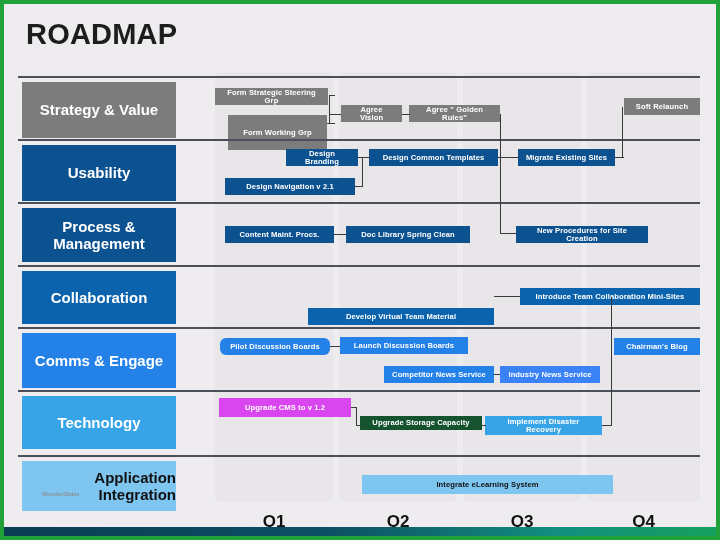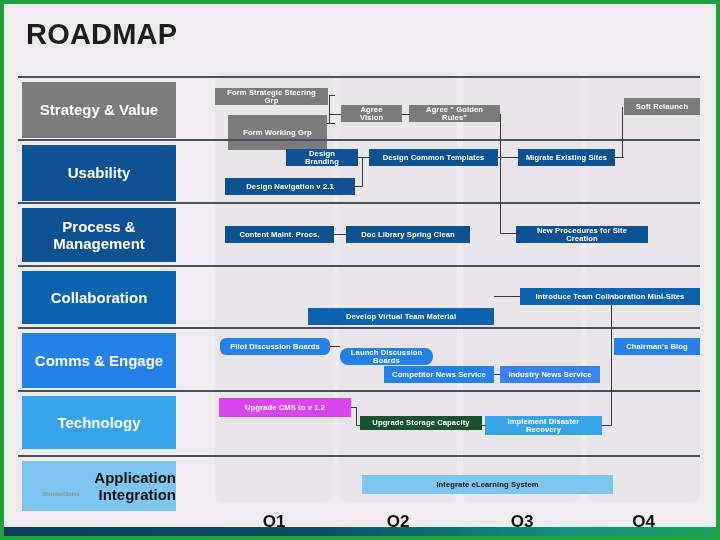--- a/index.html
+++ b/index.html
@@ -99,21 +99,21 @@
       <div class="task" style="left: 221px; top: 222px; width: 109px; height: 17px; background: rgb(13, 82, 144);">Content Maint. Procs.</div>
       <div class="task" style="left: 342px; top: 222px; width: 124px; height: 17px; background: rgb(13, 82, 144);">Doc Library Spring Clean</div>
       <div class="task" style="left: 512px; top: 222px; width: 132px; height: 17px; background: rgb(13, 82, 144);">New Procedures for Site Creation</div>
       <div class="lane-rule" style="top: 261px;"></div>
       <div class="lane-label" style="top: 267px; height: 53px; background: rgb(11, 99, 173); color: rgb(255, 255, 255);">Collaboration</div>
       <div class="task" style="left: 304px; top: 284px; width: 186px; height: 17px; background: rgb(11, 99, 173); margin-top: 20px;">Develop Virtual Team Material</div>
       <div class="task" style="left: 516px; top: 284px; width: 180px; height: 17px; background: rgb(11, 99, 173);">Introduce Team Collaboration Mini-Sites</div>
       <div class="lane-rule" style="top: 323px;"></div>
       <div class="lane-label" style="top: 329px; height: 55px; background: rgb(35, 129, 232); color: rgb(255, 255, 255);">Comms &amp; Engage</div>
       <div class="task" style="left: 216px; top: 334px; width: 110px; height: 17px; background: rgb(35, 129, 232); border-radius: 6px;">Pilot Discussion Boards</div>
-      <div class="task" style="left: 336px; top: 344px; width: 93px; height: 17px; background: rgb(35, 129, 232); border-radius: 8px;">Launch Discussion Boards</div>
+      <div class="task" style="left: 336px; top: 333px; width: 128px; height: 17px; background: rgb(35, 129, 232);">Launch Discussion Boards</div>
       <div class="task" style="left: 380px; top: 362px; width: 110px; height: 17px; background: rgb(35, 129, 232);">Competitor News Service</div>
       <div class="task" style="left: 496px; top: 362px; width: 100px; height: 17px; background: #3b82f6;">Industry News Service</div>
       <div class="task" style="left: 610px; top: 334px; width: 86px; height: 17px; background: rgb(35, 129, 232);">Chairman's Blog</div>
       <div class="lane-rule" style="top: 386px;"></div>
       <div class="lane-label" style="top: 392px; height: 53px; background: rgb(55, 164, 232); color: rgb(255, 255, 255);">Technology</div>
       <div class="task" style="left: 215px; top: 394px; width: 132px; height: 19px; background: #d946ef;">Upgrade CMS to v 1.2</div>
       <div class="task" style="left: 356px; top: 412px; width: 122px; height: 14px; background: #14532d;">Upgrade Storage Capacity</div>
       <div class="task" style="left: 481px; top: 412px; width: 117px; height: 19px; background: rgb(55, 164, 232);">Implement Disaster Recovery</div>
       <div class="lane-rule" style="top: 451px;"></div>
       <div class="lane-label" style="top: 457px; height: 50px; background: rgb(126, 197, 239); color: rgb(17, 17, 17); text-align: right;">Application Integration</div>

